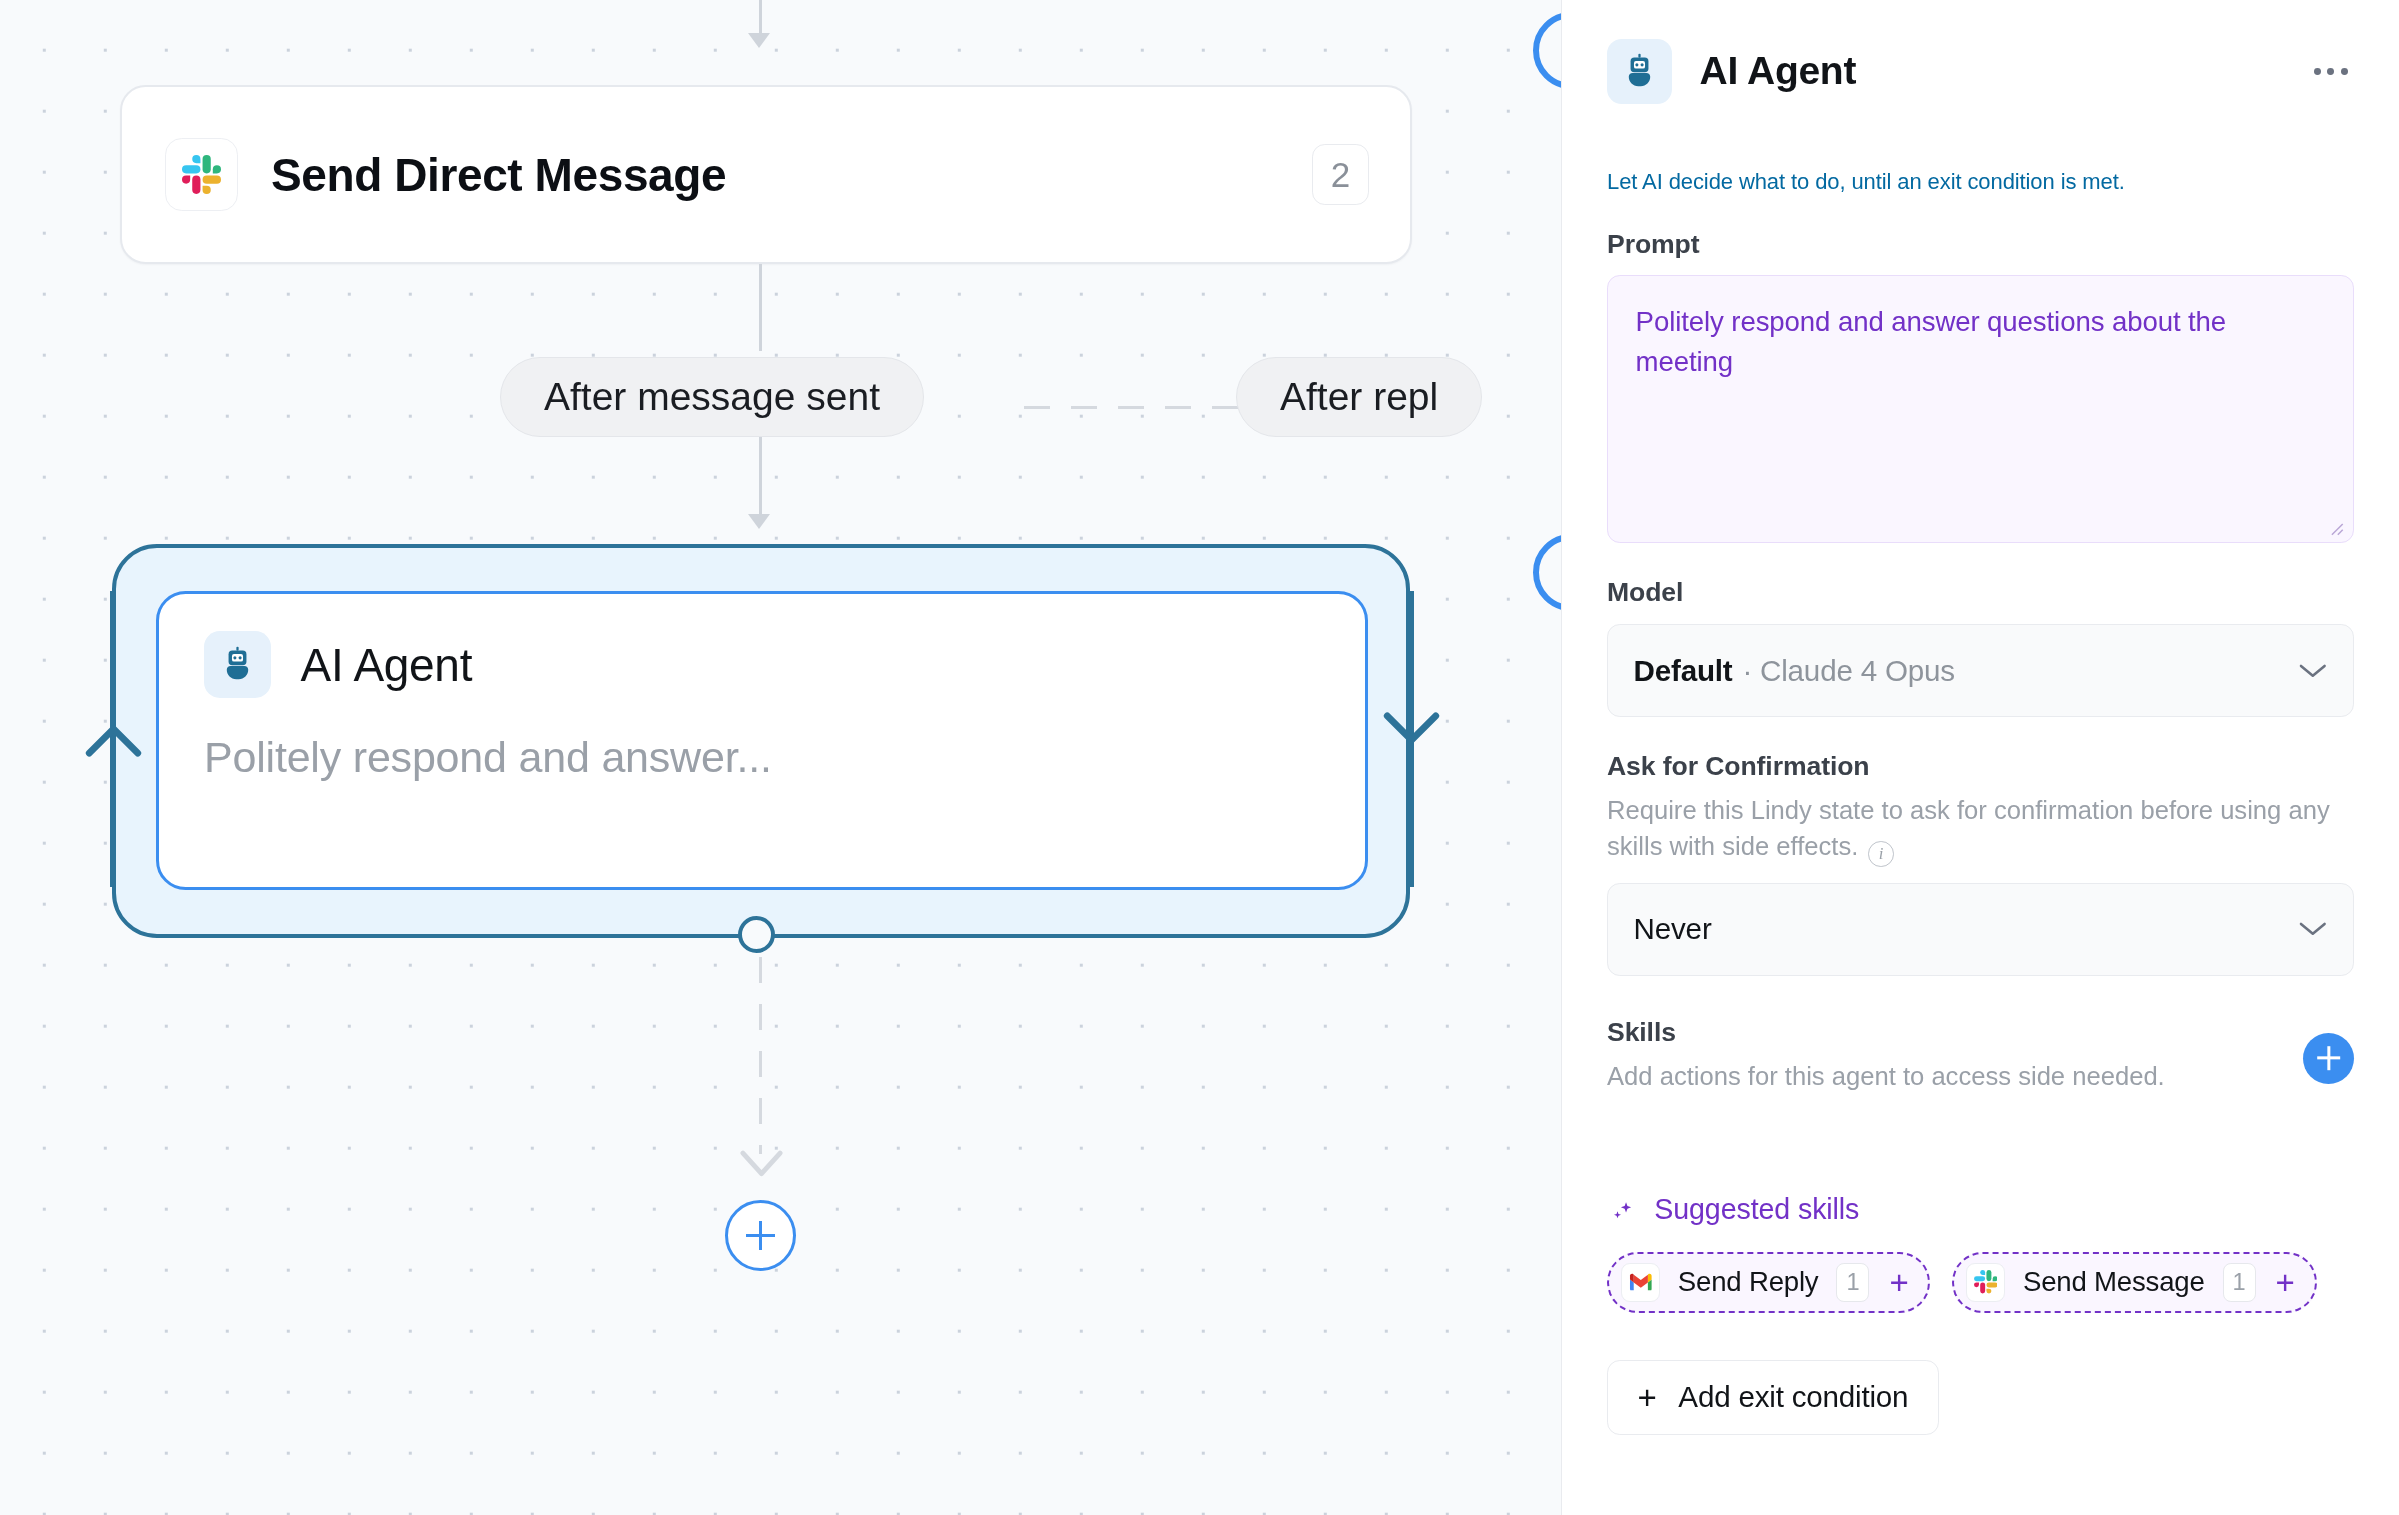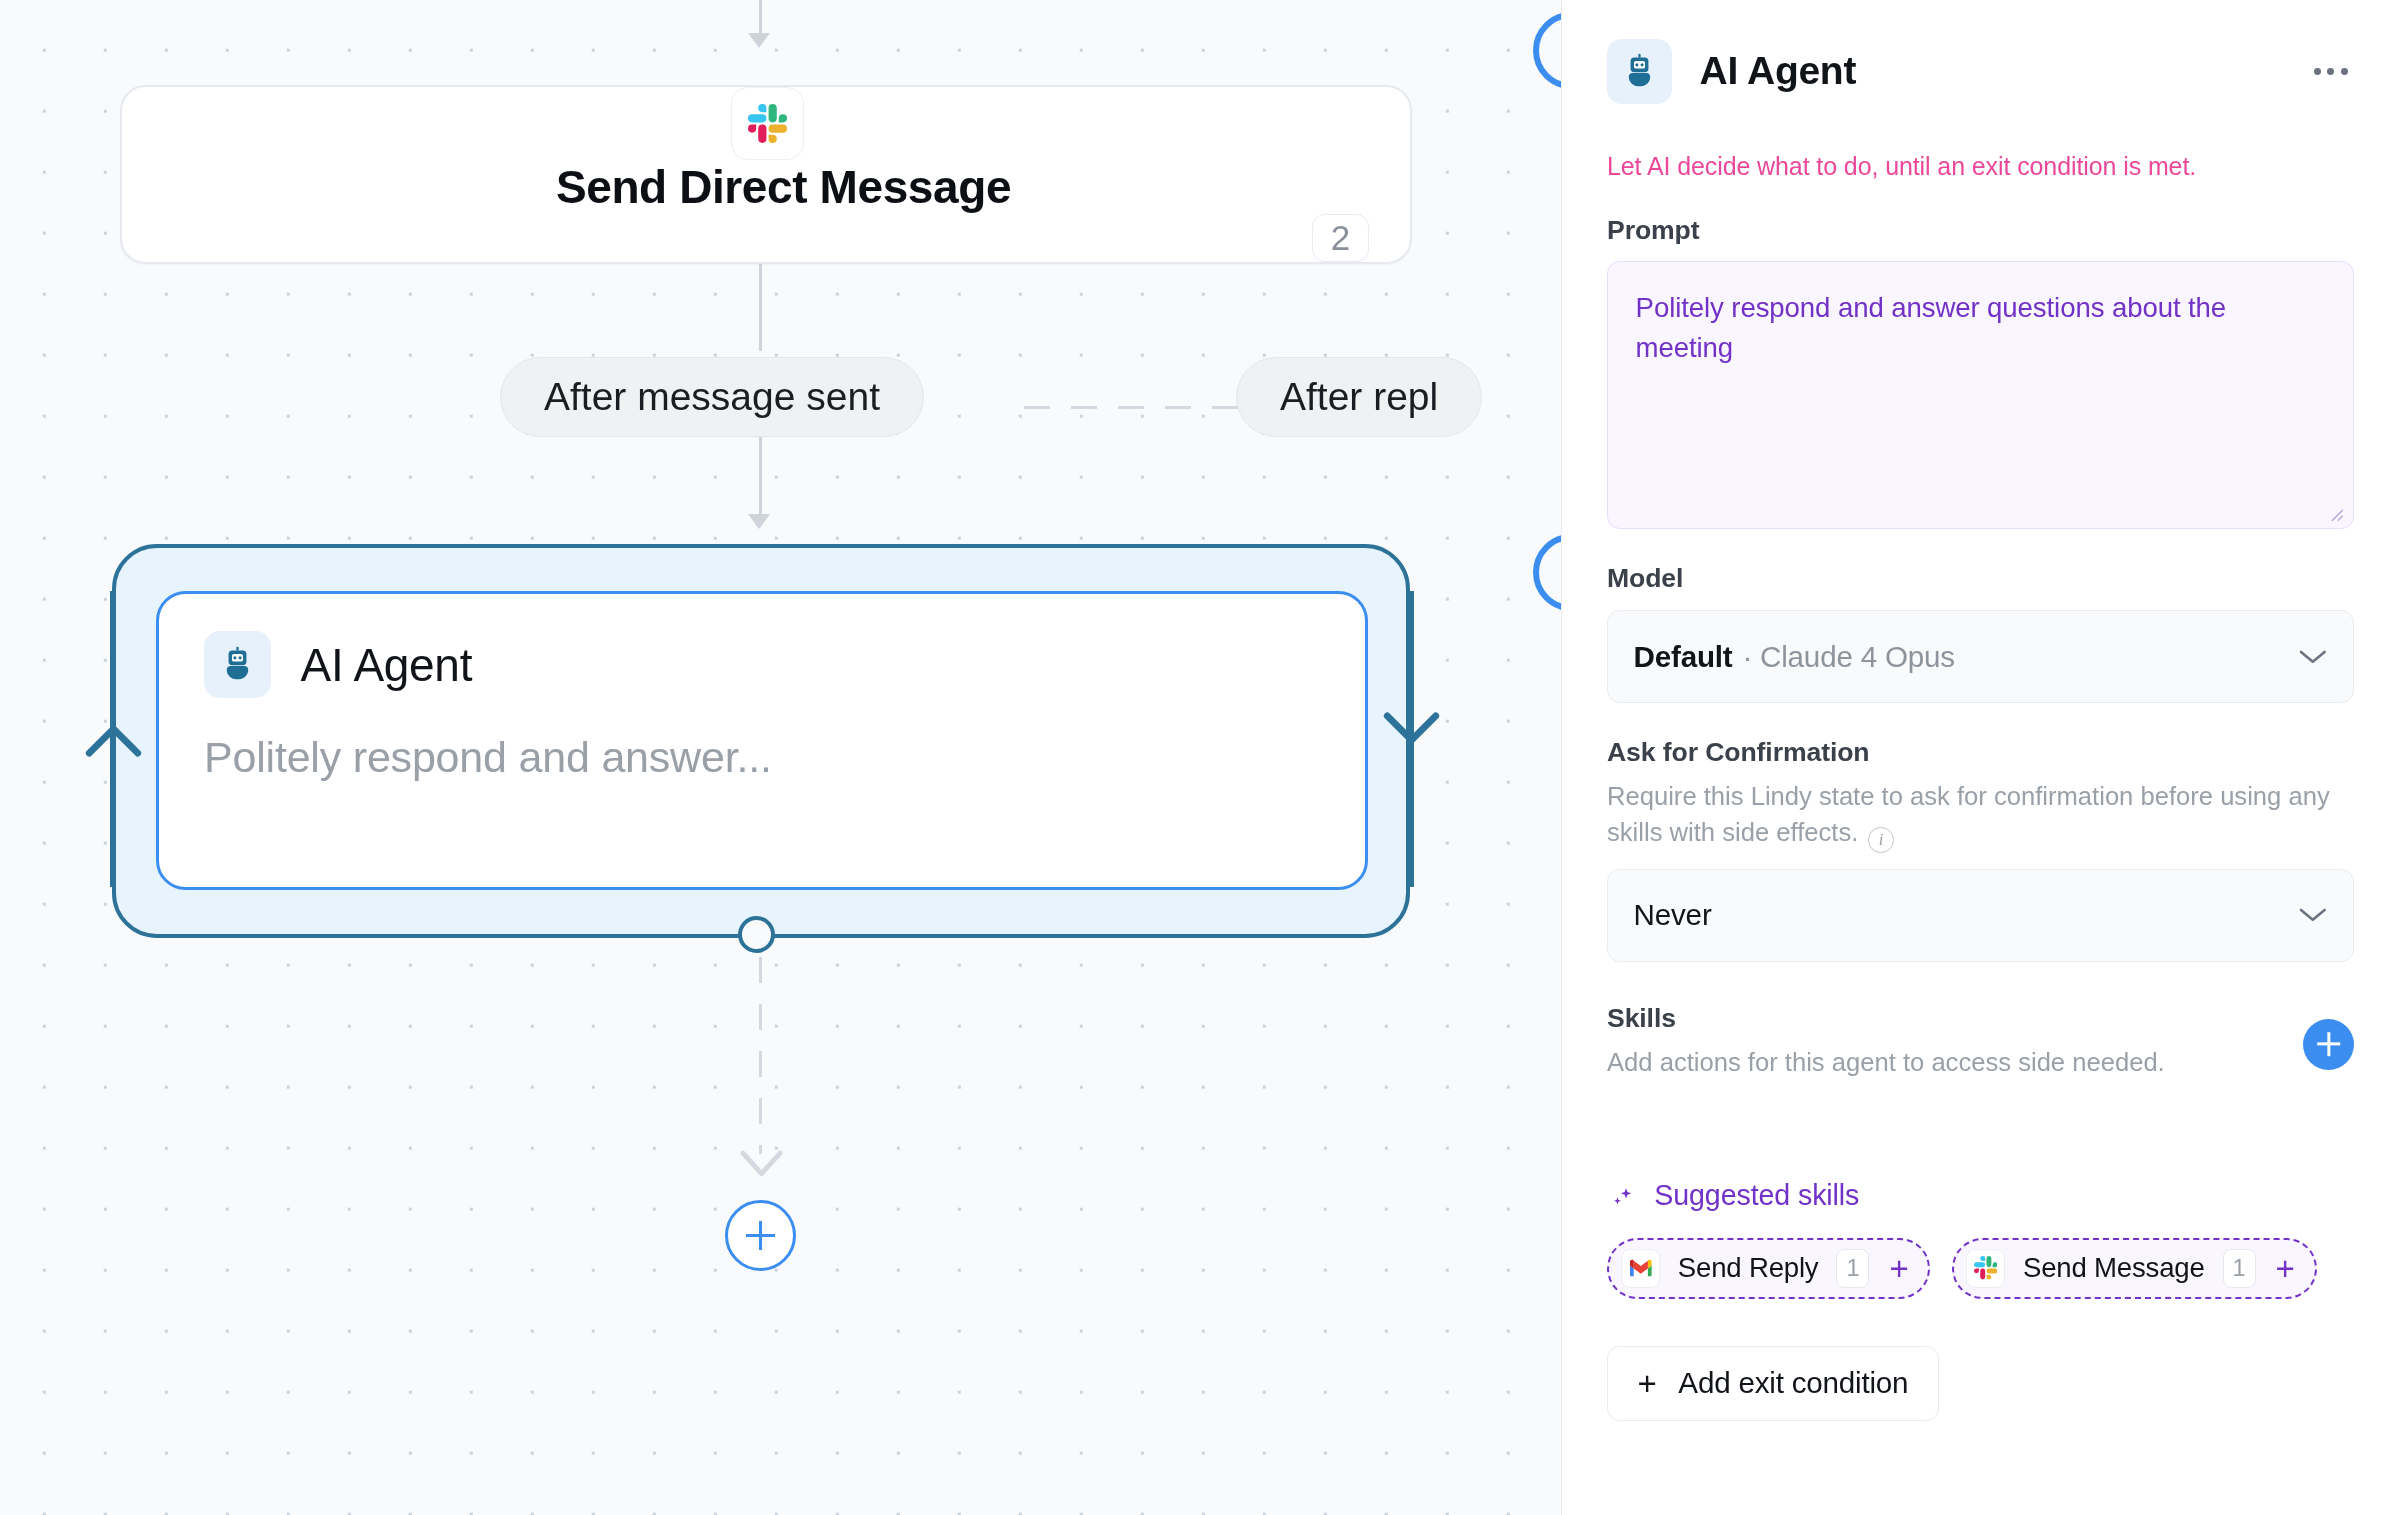--- a/index.html
+++ b/index.html
@@ -30,21 +30,20 @@
     position: absolute;
     left: 120px; top: 85px;
     width: 1292px; height: 179px;
     background: #ffffff;
     border: 2px solid #e6e9ee;
     border-radius: 25.6px;
     box-shadow: 0 1px 2px rgba(16,24,40,.04);
     display: flex;
     align-items: center;
     padding: 0 41px 0 43px;
-    flex-direction: column;
   }
   .icon-tile {
     width: 73px; height: 73px;
     border-radius: 16.7px;
     background: #ffffff;
     border: 1.5px solid #edeff3;
     display: flex; align-items: center; justify-content: center;
     flex: 0 0 auto;
   }
   .icon-tile.blue { background: #e6f1fb; border-color: transparent; }
@@ -210,23 +209,23 @@
   }
   .kebab {
     margin-left: auto;
     display: flex; gap: 6.9px; align-items: center;
     padding: 13.8px 5.9px;
     cursor: pointer;
   }
   .kebab i { width: 6.9px; height: 6.9px; border-radius: 50%; background: #6b7280; display: block; }
 
   .panel-desc {
-    margin-top: 39px;
-    font-size: 25px;
-    color: #ec4899;
+    margin-top: 56px;
+    font-size: 22px;
+    color: #0369a1;
     letter-spacing: -0.1px;
   }
 
   .field-label {
     font-size: 26.6px;
     font-weight: 600;
     color: #3b414a;
     margin-top: 34px;
     margin-bottom: 15.8px;
     letter-spacing: -0.1px;

